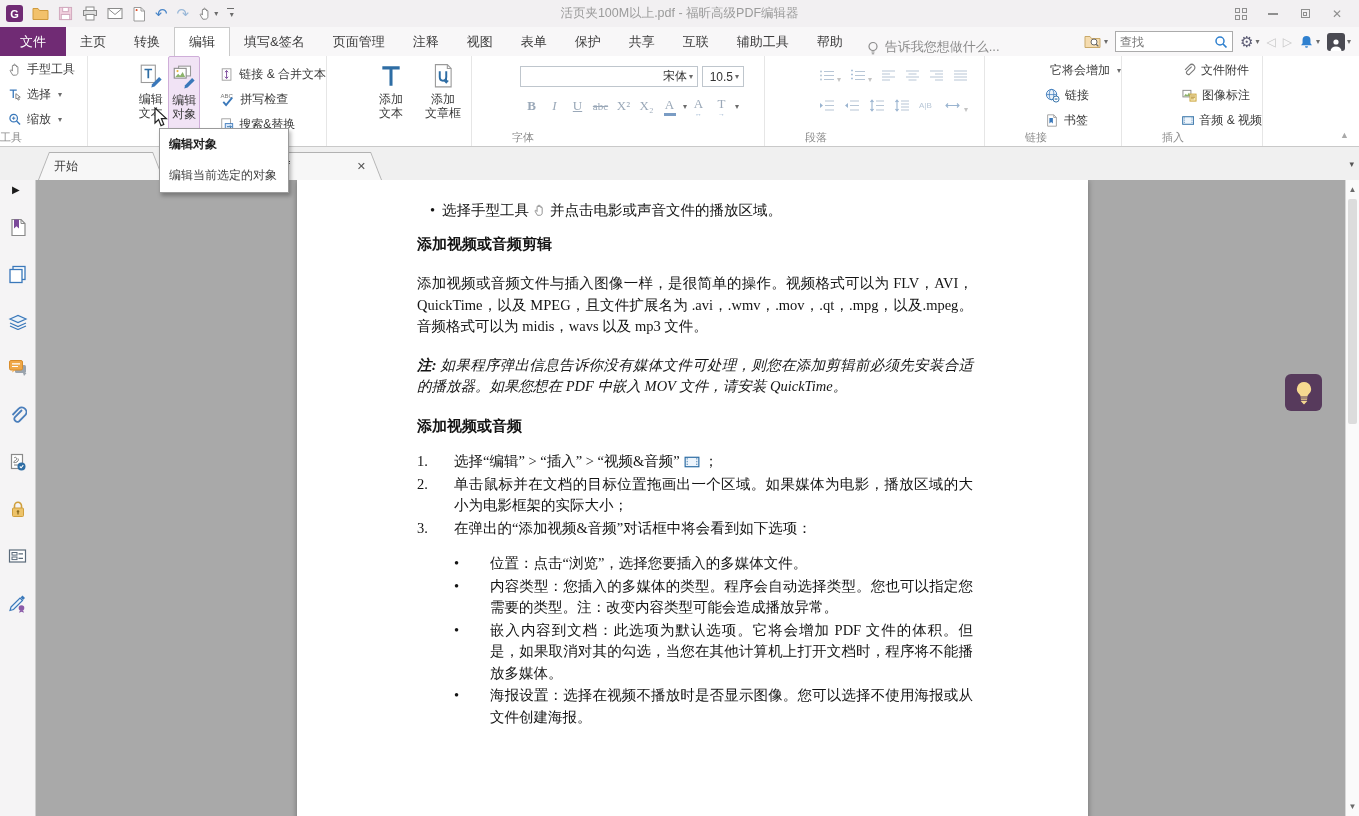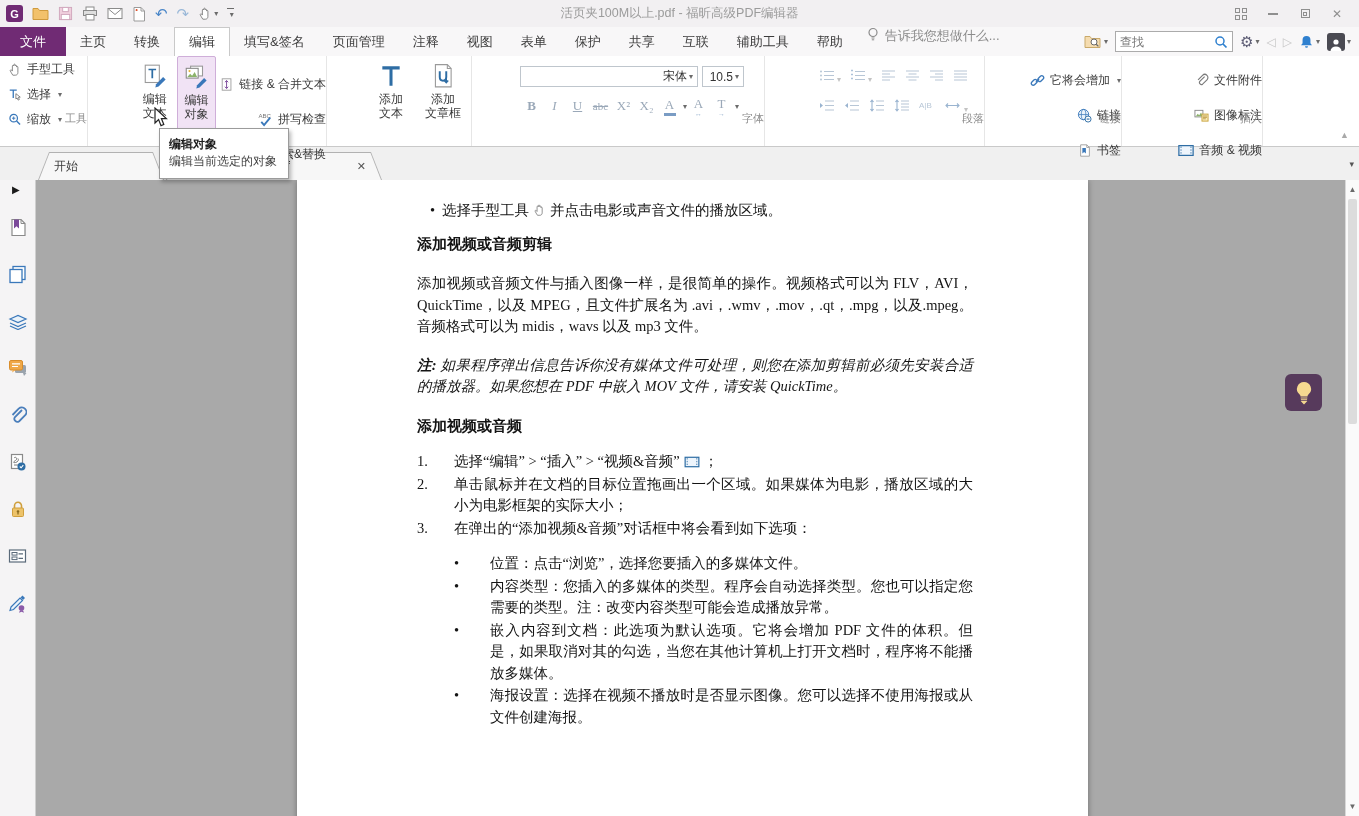--- a/index.html
+++ b/index.html
@@ -27,39 +27,39 @@
   .ico-restore::after { content:""; position:absolute; inset:1.5px; border:1px solid #8f8f8f; }
   .ico-grid { display:grid; grid-template-columns:5px 5px; grid-gap:2px; }
   .ico-grid i { width:5px; height:5px; border:1.2px solid #8f8f8f; }
   .ico-close { font-size:12px; color:#8f8f8f; }
 
   
   .tabrow { position:absolute; top:27px; left:0; right:0; height:29px; background:#f8f7f8; display:flex; align-items:stretch; }
   .rtab { padding:0 14px; display:flex; align-items:center; font-size:13px; color:#3c3c3c; white-space:nowrap; }
   .rtab.file { background:#702b74; color:#fff; padding:0 20px; }
   .rtab.sel { background:#fff; border:1px solid #c9c9c9; border-bottom:none; position:relative; z-index:3; }
-  .tellme { display:flex; align-items:flex-start; gap:6px; padding:0 10px; font-size:13px; color:#8c8c8c; white-space:nowrap; }
+  .tellme { display:flex; align-items:flex-end; gap:6px; padding:0 10px; font-size:13px; color:#8c8c8c; white-space:nowrap; }
   .trright { margin-left:auto; display:flex; align-items:center; gap:7px; padding-right:8px; }
   .searchbox { width:118px; height:21px; border:1px solid #ababab; background:#fff; display:flex; align-items:center; padding:0 4px; }
   .searchbox input { border:none; outline:none; flex:1; width:80px; font-size:12px; color:#444; background:transparent; font-family:"Liberation Sans",sans-serif; }
   .gear { font-size:15px; color:#5c5c74; line-height:1; }
   .nav-arrow { font-size:12px; color:#c6c6c6; }
   .avatar { width:18px; height:18px; background:#4a4a52; border-radius:3px; display:flex; align-items:flex-end; justify-content:center; overflow:hidden; }
 
   
   .ribbon { position:absolute; top:56px; left:0; right:0; height:91px; background:#fff;
             border-bottom:1px solid #c9c9c9; display:flex; z-index:2;gap:40px; }
   .rgroup { position:relative; height:100%; border-right:1px solid #e6e6e6; flex:0 0 auto; }
-  .rglabel { position:absolute; bottom:20px; left:0; right:0; text-align:right; font-size:11px; color:#8d8d8d; }
+  .rglabel { position:absolute; bottom:1px; left:0; right:0; text-align:left; font-size:11px; color:#8d8d8d; }
   .titem { display:flex; align-items:center; gap:5px; font-size:12px; color:#3a3a3a; height:23px; padding-left:8px; margin-top:2px; }
   .bigbtn { width:42px; display:flex; flex-direction:column; align-items:center; padding-top:7px;
             font-size:12px; line-height:14px; color:#3a3a3a; text-align:center; border-radius:2px; }
   .bigbtn .blabel { margin-top:3px; }
   .bigbtn.hl { background:#f1e3f5; border:1px solid #cfaed9; }
-  .ritem { display:flex; align-items:center; gap:5px; font-size:12px; color:#3a3a3a; height:22px; padding-left:4px; margin-top:13px; white-space:nowrap;justify-content:flex-end; }
+  .ritem { display:flex; align-items:center; gap:5px; font-size:12px; color:#3a3a3a; height:22px; padding-left:20px; margin-top:3px; white-space:nowrap; }
   .combo { height:21px; border:1px solid #bfc6cd; background:#fff; display:flex; align-items:center;
            font-size:12px; color:#333; padding:0 4px; justify-content:flex-end; }
   .fontrow { display:flex; align-items:center; gap:4px; margin:10px 0 0 8px; }
   .glyphrow { display:flex; align-items:center; margin:9px 0 0 8px; }
   .gbtn { width:23px; text-align:center; font-size:13px; color:#9aa8b8; font-family:"Liberation Serif",serif; position:relative; }
   .gbtn.strike { text-decoration:line-through; font-size:11px; }
   .gbtn.it { font-style:italic; }
   .gbtn .underbar { display:block; width:12px; height:3px; background:#7a9cc4; margin:0 auto; }
   .gbtn .undersym { display:block; font-size:7px; color:#9ab4d0; line-height:4px; font-family:"Liberation Sans",sans-serif; }
   .parrow { display:flex; align-items:center; gap:9px; margin:12px 0 0 14px; }
@@ -113,21 +113,21 @@
   .scrollbar { position:absolute; top:180px; right:0; bottom:0; width:14px; background:#fafafa; border-left:1px solid #d8d8d8; }
   .sc-arrow { position:absolute; left:0; right:0; height:15px; display:flex; align-items:center; justify-content:center;
               font-size:8px; color:#6a6a6a; }
   .sc-up { top:2px; } .sc-down { bottom:2px; }
   .sc-thumb { position:absolute; left:2px; right:2px; top:19px; height:225px; background:#dcdcdc; border-radius:2px; }
 
   
   .tooltip { position:absolute; left:159px; top:128px; width:130px; background:#fff; border:1px solid #9b9b9b;
              box-shadow:2px 3px 4px rgba(0,0,0,.28); padding:7px 9px 8px; z-index:40; }
   .tt-title { font-size:12px; font-weight:bold; color:#1d1d1d; }
-  .tt-desc { font-size:12px; color:#3f3f3f; margin-top:0; white-space:nowrap; }
+  .tt-desc { font-size:12px; color:#3f3f3f; margin-top:14px; white-space:nowrap; }
   .cursor { position:absolute; left:153px; top:107px; z-index:50; }
 </style>
 </head>
 <body>
 
 <div class="app">
 
   <div class="titlebar">
     <div class="qat">
       <div class="logo">G</div>

